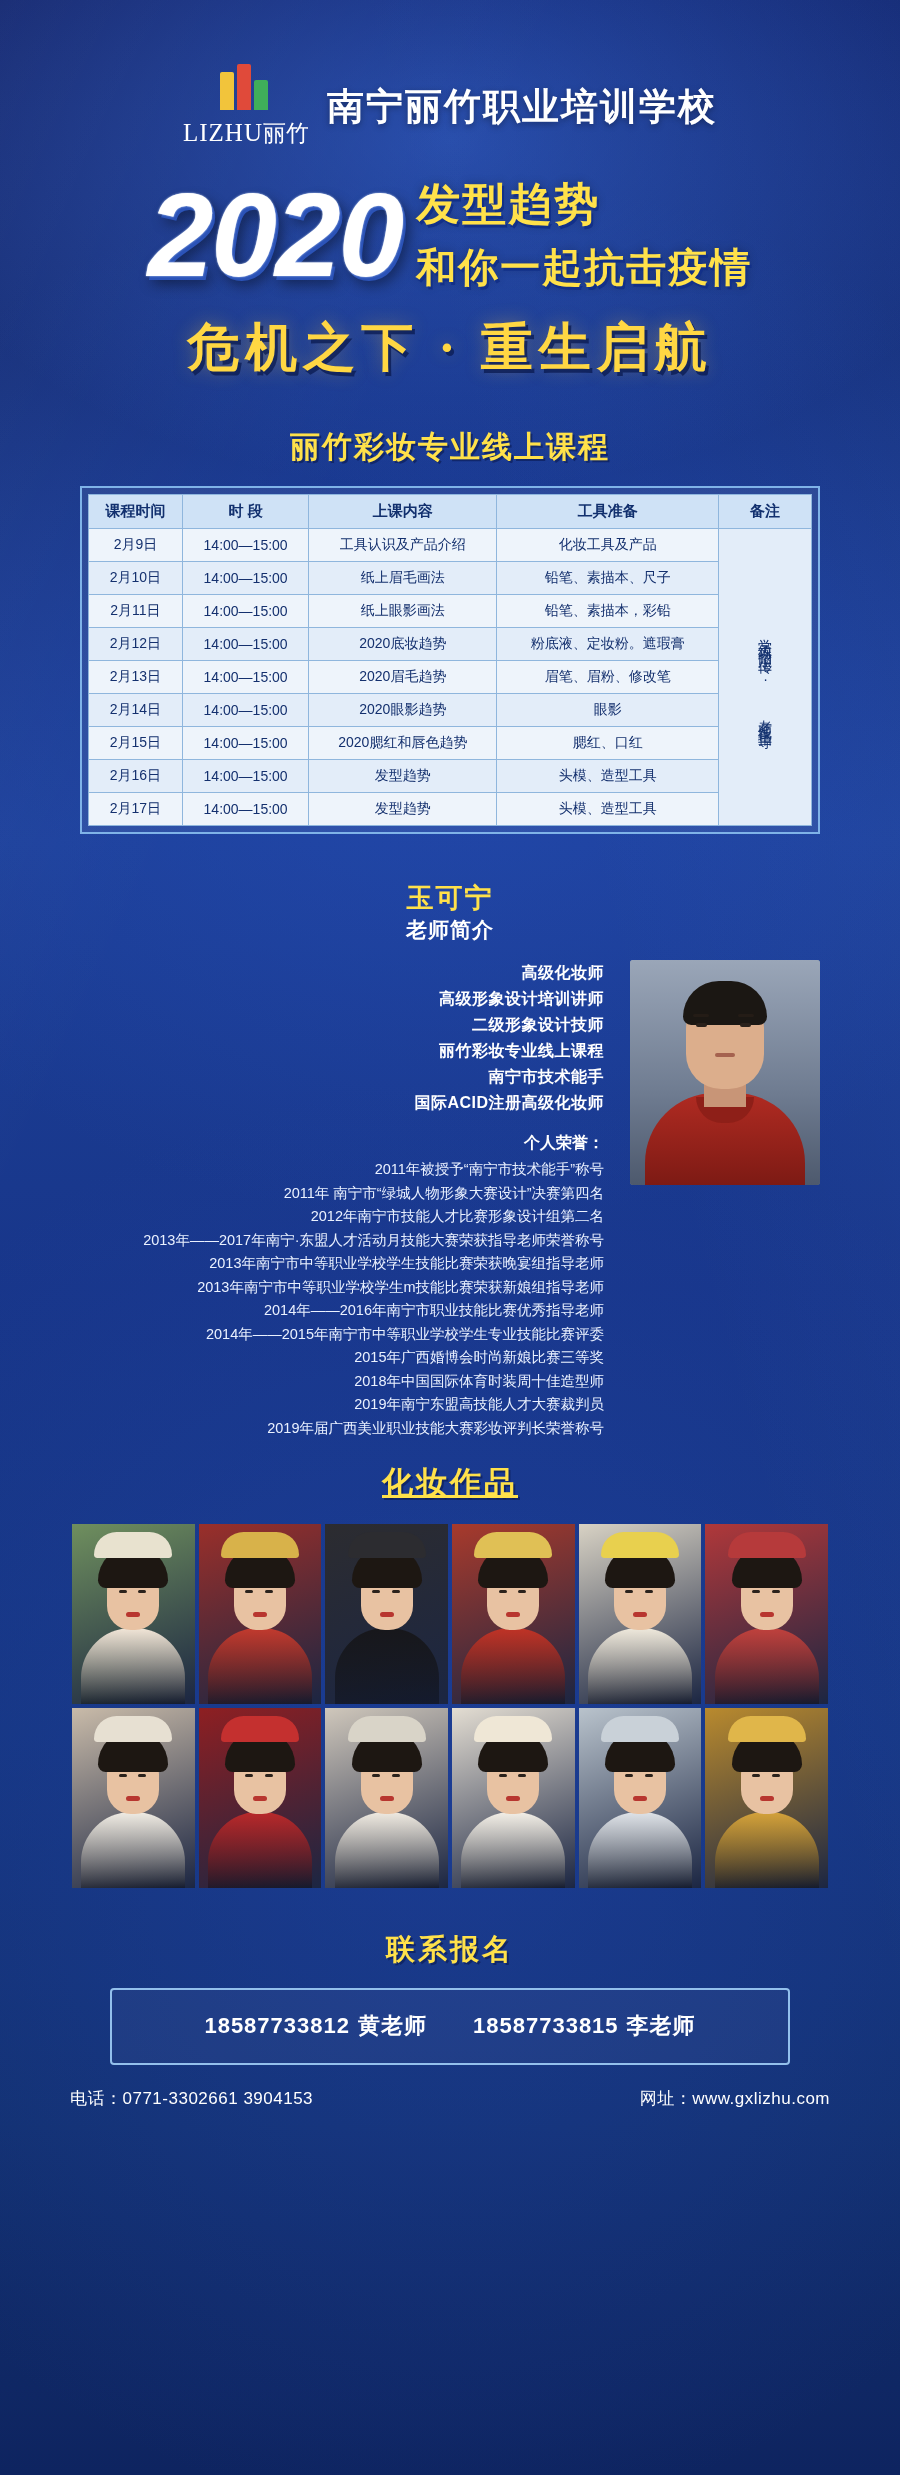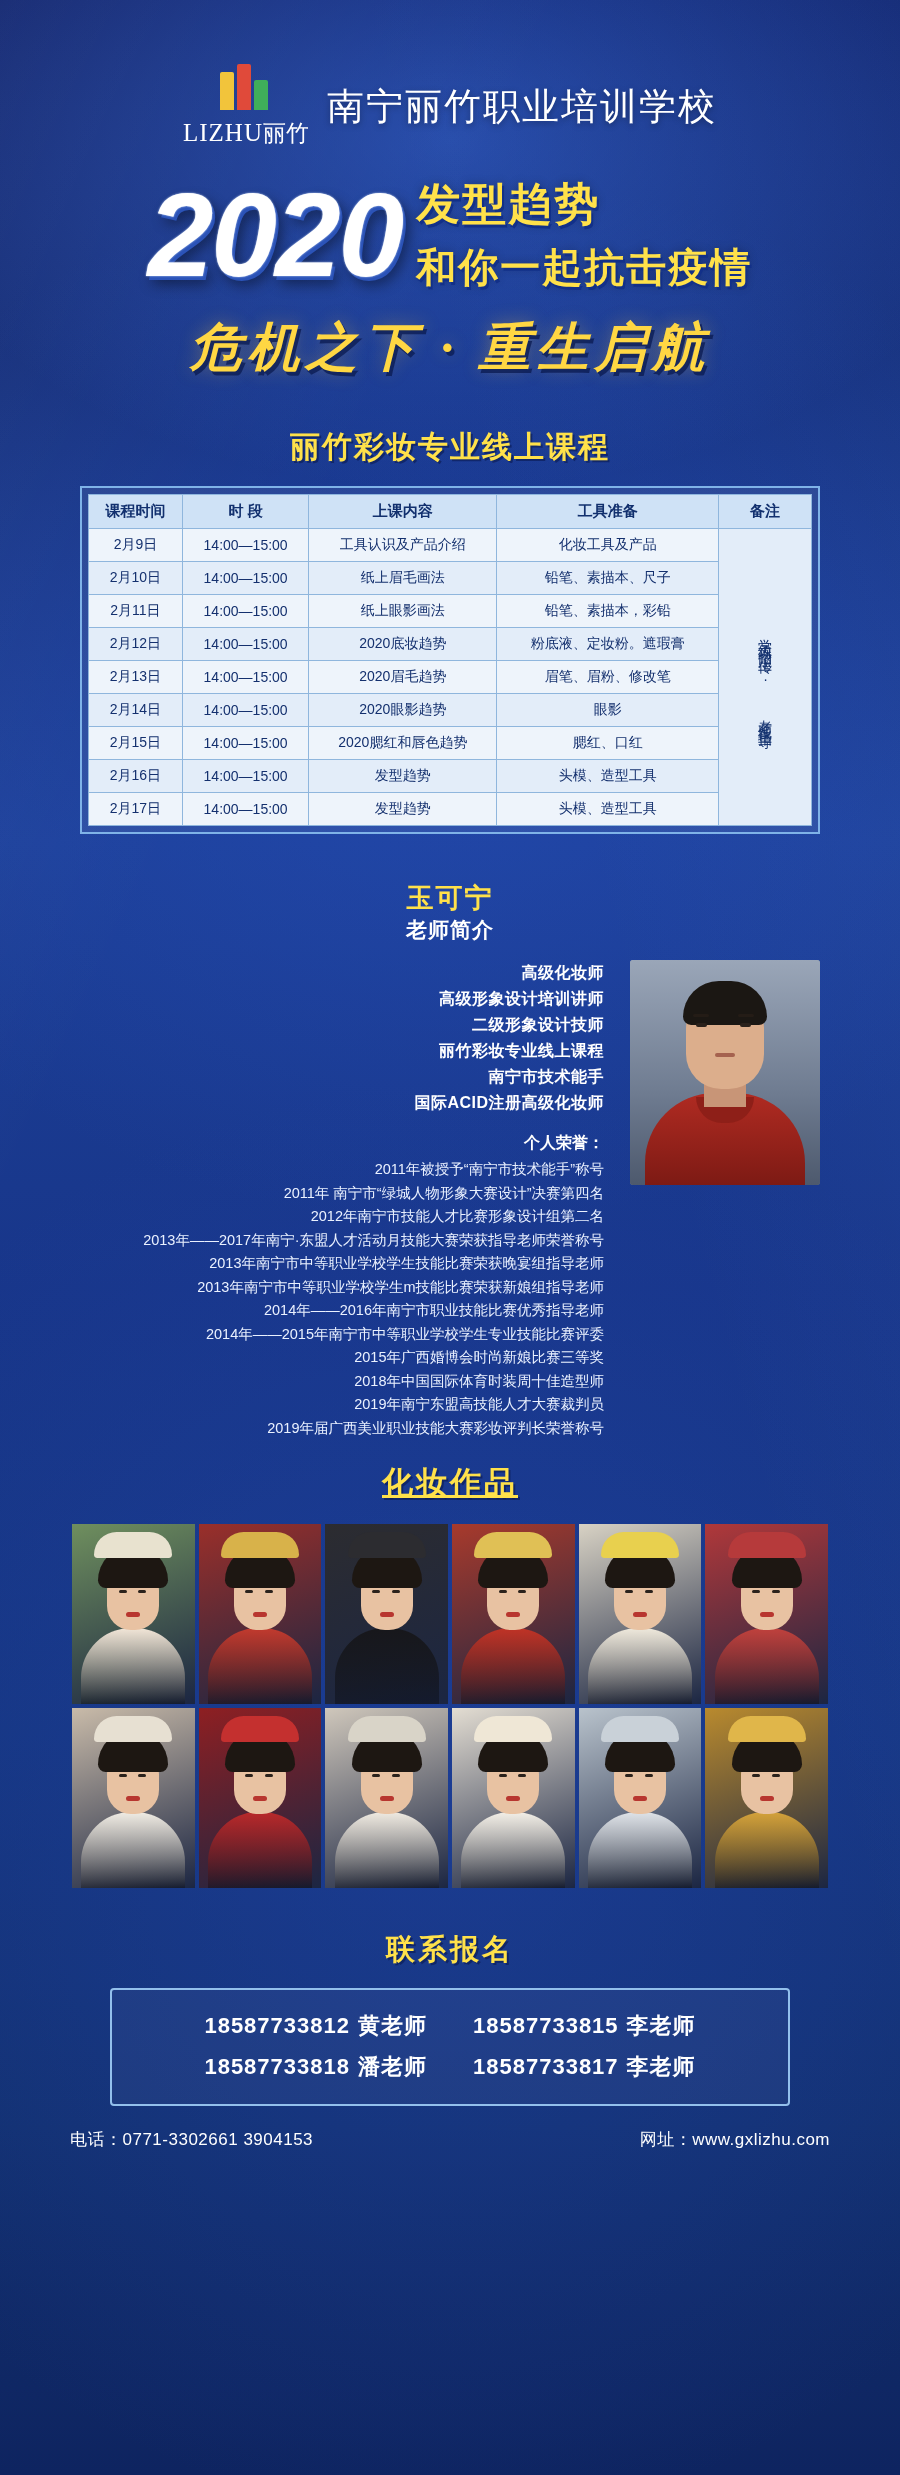--- a/index.html
+++ b/index.html
@@ -52,21 +52,21 @@
   .logo-text {
     color: #ffffff;
     font-size: 25px;
     letter-spacing: 1px;
     font-family: "Liberation Serif", serif;
   }
   .logo-text .cn { font-size: 23px; letter-spacing: 0; }
   .school-name {
     color: #ffffff;
     font-size: 37px;
-    font-weight: normal;
+    font-weight: bold;
     letter-spacing: 2px;
     text-shadow: 0 2px 6px rgba(0,0,0,0.35);
   }
 
   
   .hero {
     display: flex;
     align-items: center;
     justify-content: center;
     gap: 14px;
@@ -91,21 +91,20 @@
     text-shadow: 2px 3px 0 #123089, 0 0 10px rgba(0,0,0,0.3);
     letter-spacing: 2px;
   }
   .hero-line1 { font-size: 44px; }
   .hero-line2 { font-size: 40px; }
 
   .slogan {
     text-align: center;
     margin-top: 18px;
     font-family: "Liberation Serif", serif;
-    font-style: italic;
     font-weight: bold;
     font-size: 52px;
     letter-spacing: 6px;
     color: #ffd743;
     text-shadow: 3px 4px 0 rgba(10,25,80,0.75), 0 0 18px rgba(255,200,60,0.35);
   }
 
   
   .section-title-yellow {
     text-align: center;
@@ -663,28 +662,20 @@
     <div class="contact-title">联系报名</div>
     <div class="contact-box">
       <div class="contact-row">
         <div>
           <span>18587733812</span><span class="nm">黄老师</span>
         </div>
         <div>
           <span>18587733815</span><span class="nm">李老师</span>
         </div>
       </div>
-      <div class="contact-row">
-        <div>
-          <span>18587733818</span><span class="nm">潘老师</span>
-        </div>
-        <div>
-          <span>18587733817</span><span class="nm">李老师</span>
-        </div>
-      </div>
     </div>
 
     <div class="footer">
       <div>电话：0771-3302661  3904153</div>
       <div class="site">网址：www.gxlizhu.com</div>
     </div>
 
   </div>
 </div>
 

